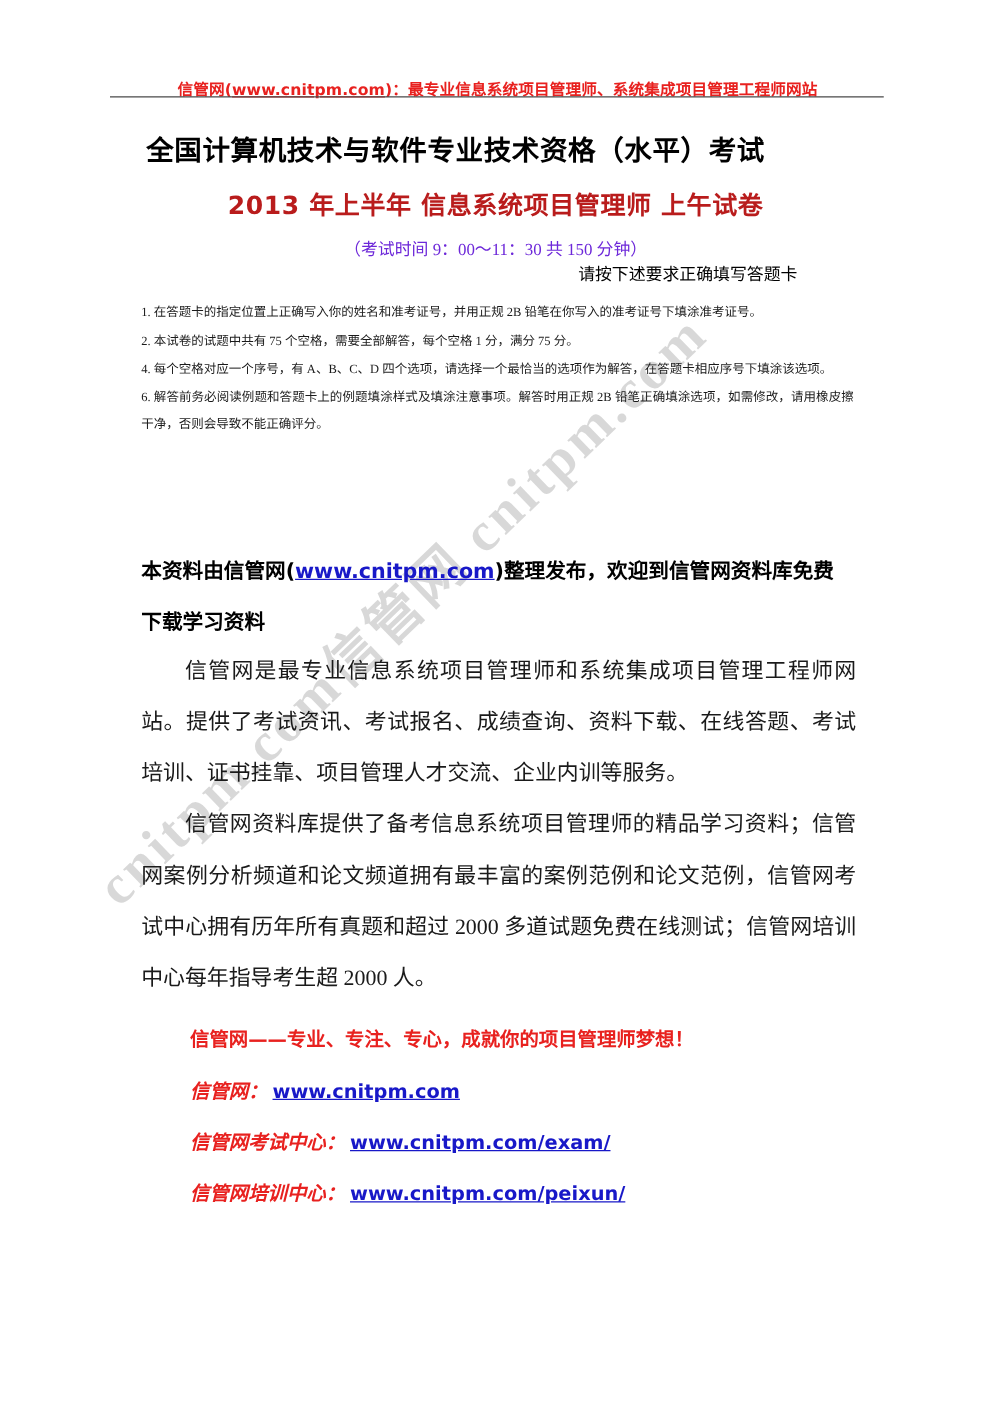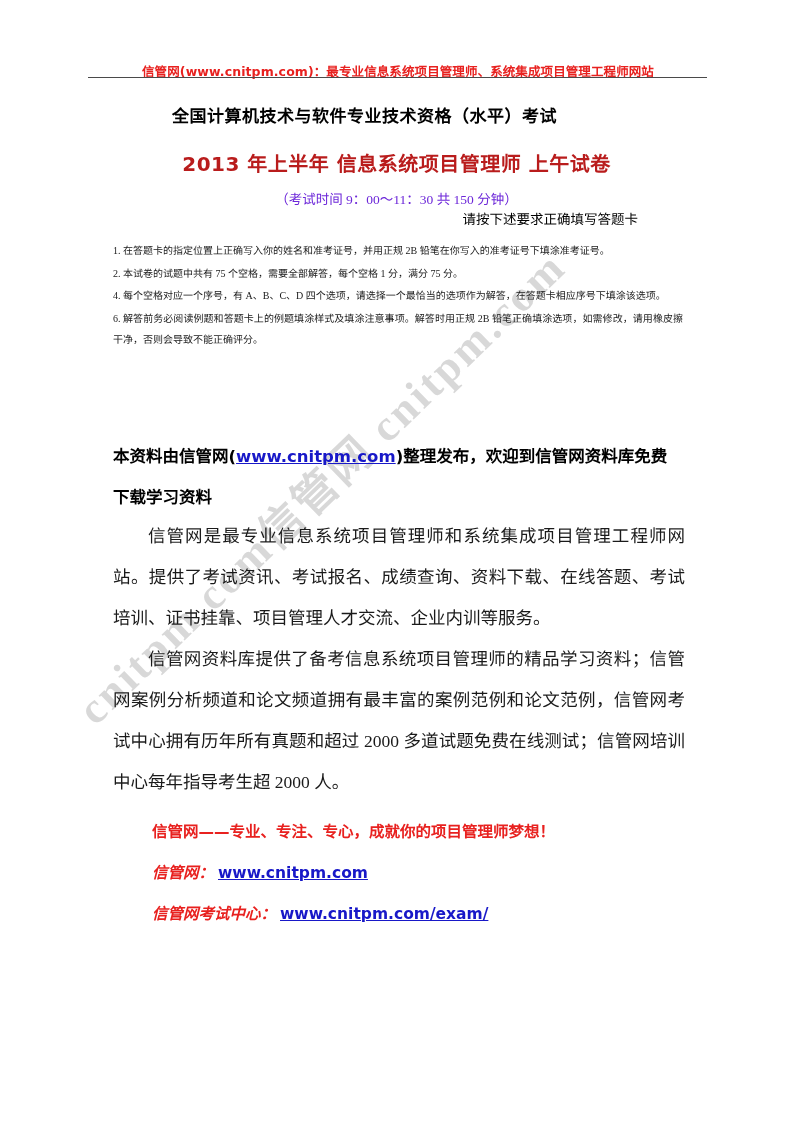--- a/index.html
+++ b/index.html
@@ -94,21 +94,21 @@
   }
 
   
   .exam-title-1 {
     position: absolute;
     left: 0;
     top: 102px;
     width: 729px;
     text-align: center;
     font-family: "DejaVu Sans", sans-serif;
-    font-size: 17px;
+    font-size: 22px;
     font-weight: 700;
     letter-spacing: 0.5px;
     color: #000;
   }
   .exam-title-2 {
     position: absolute;
     left: 0;
     top: 148px;
     width: 793px;
     text-align: center;
@@ -264,16 +264,17 @@
       <p>信管网资料库提供了备考信息系统项目管理师的精品学习资料；信管网案例分析频道和论文频道拥有最丰富的案例范例和论文范例，信管网考试中心拥有历年所有真题和超过 2000 多道试题免费在线测试；信管网培训中心每年指导考生超 2000 人。</p>
     </div>
 
     <div class="promo">
       <div class="promo-slogan">信管网——专业、专注、专心，成就你的项目管理师梦想！</div>
 
       <div class="promo-row"><span class="promo-label">信管网：</span><a class="promo-url" href="#">www.cnitpm.com</a></div>
 
       <div class="promo-row indented"><span class="promo-label">信管网考试中心：</span><a class="promo-url" href="#">www.cnitpm.com/exam/</a></div>
 
+      <div class="promo-row indented"><span class="promo-label">信管网培训中心：</span><a class="promo-url" href="#">www.cnitpm.com/peixun/</a></div>
     </div>
 
   </div>
 </div>
 
 </body></html>

